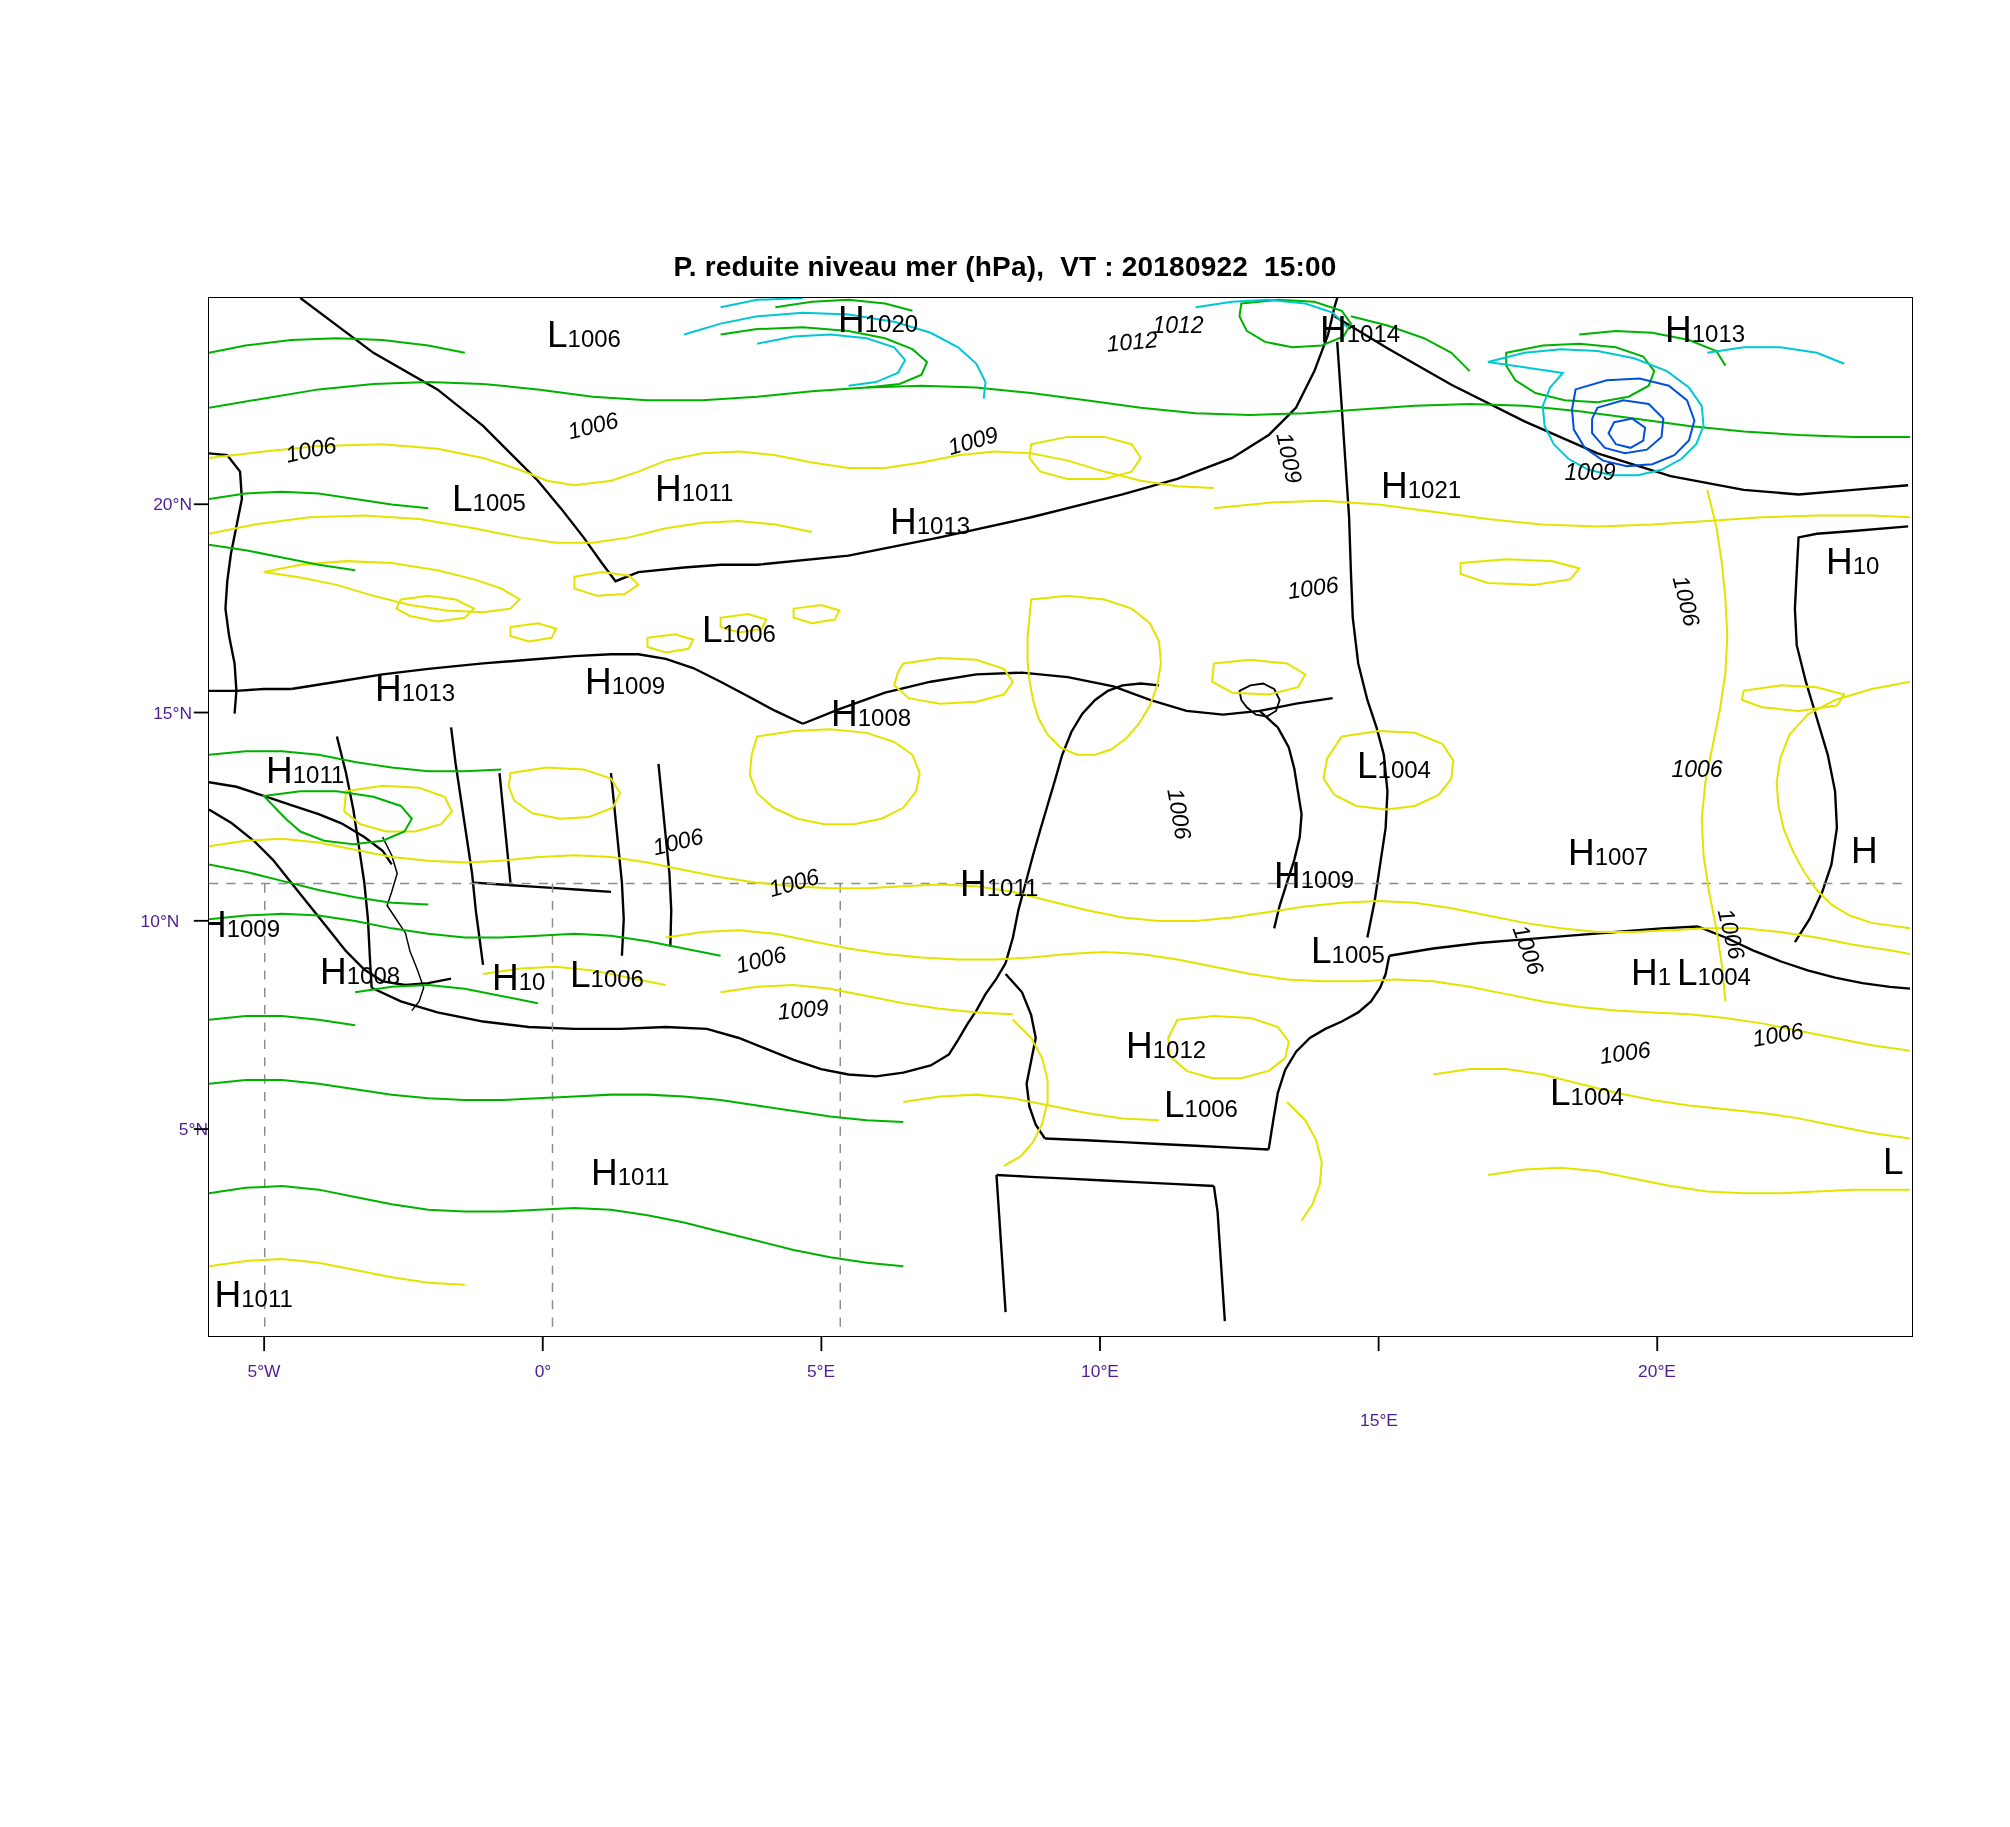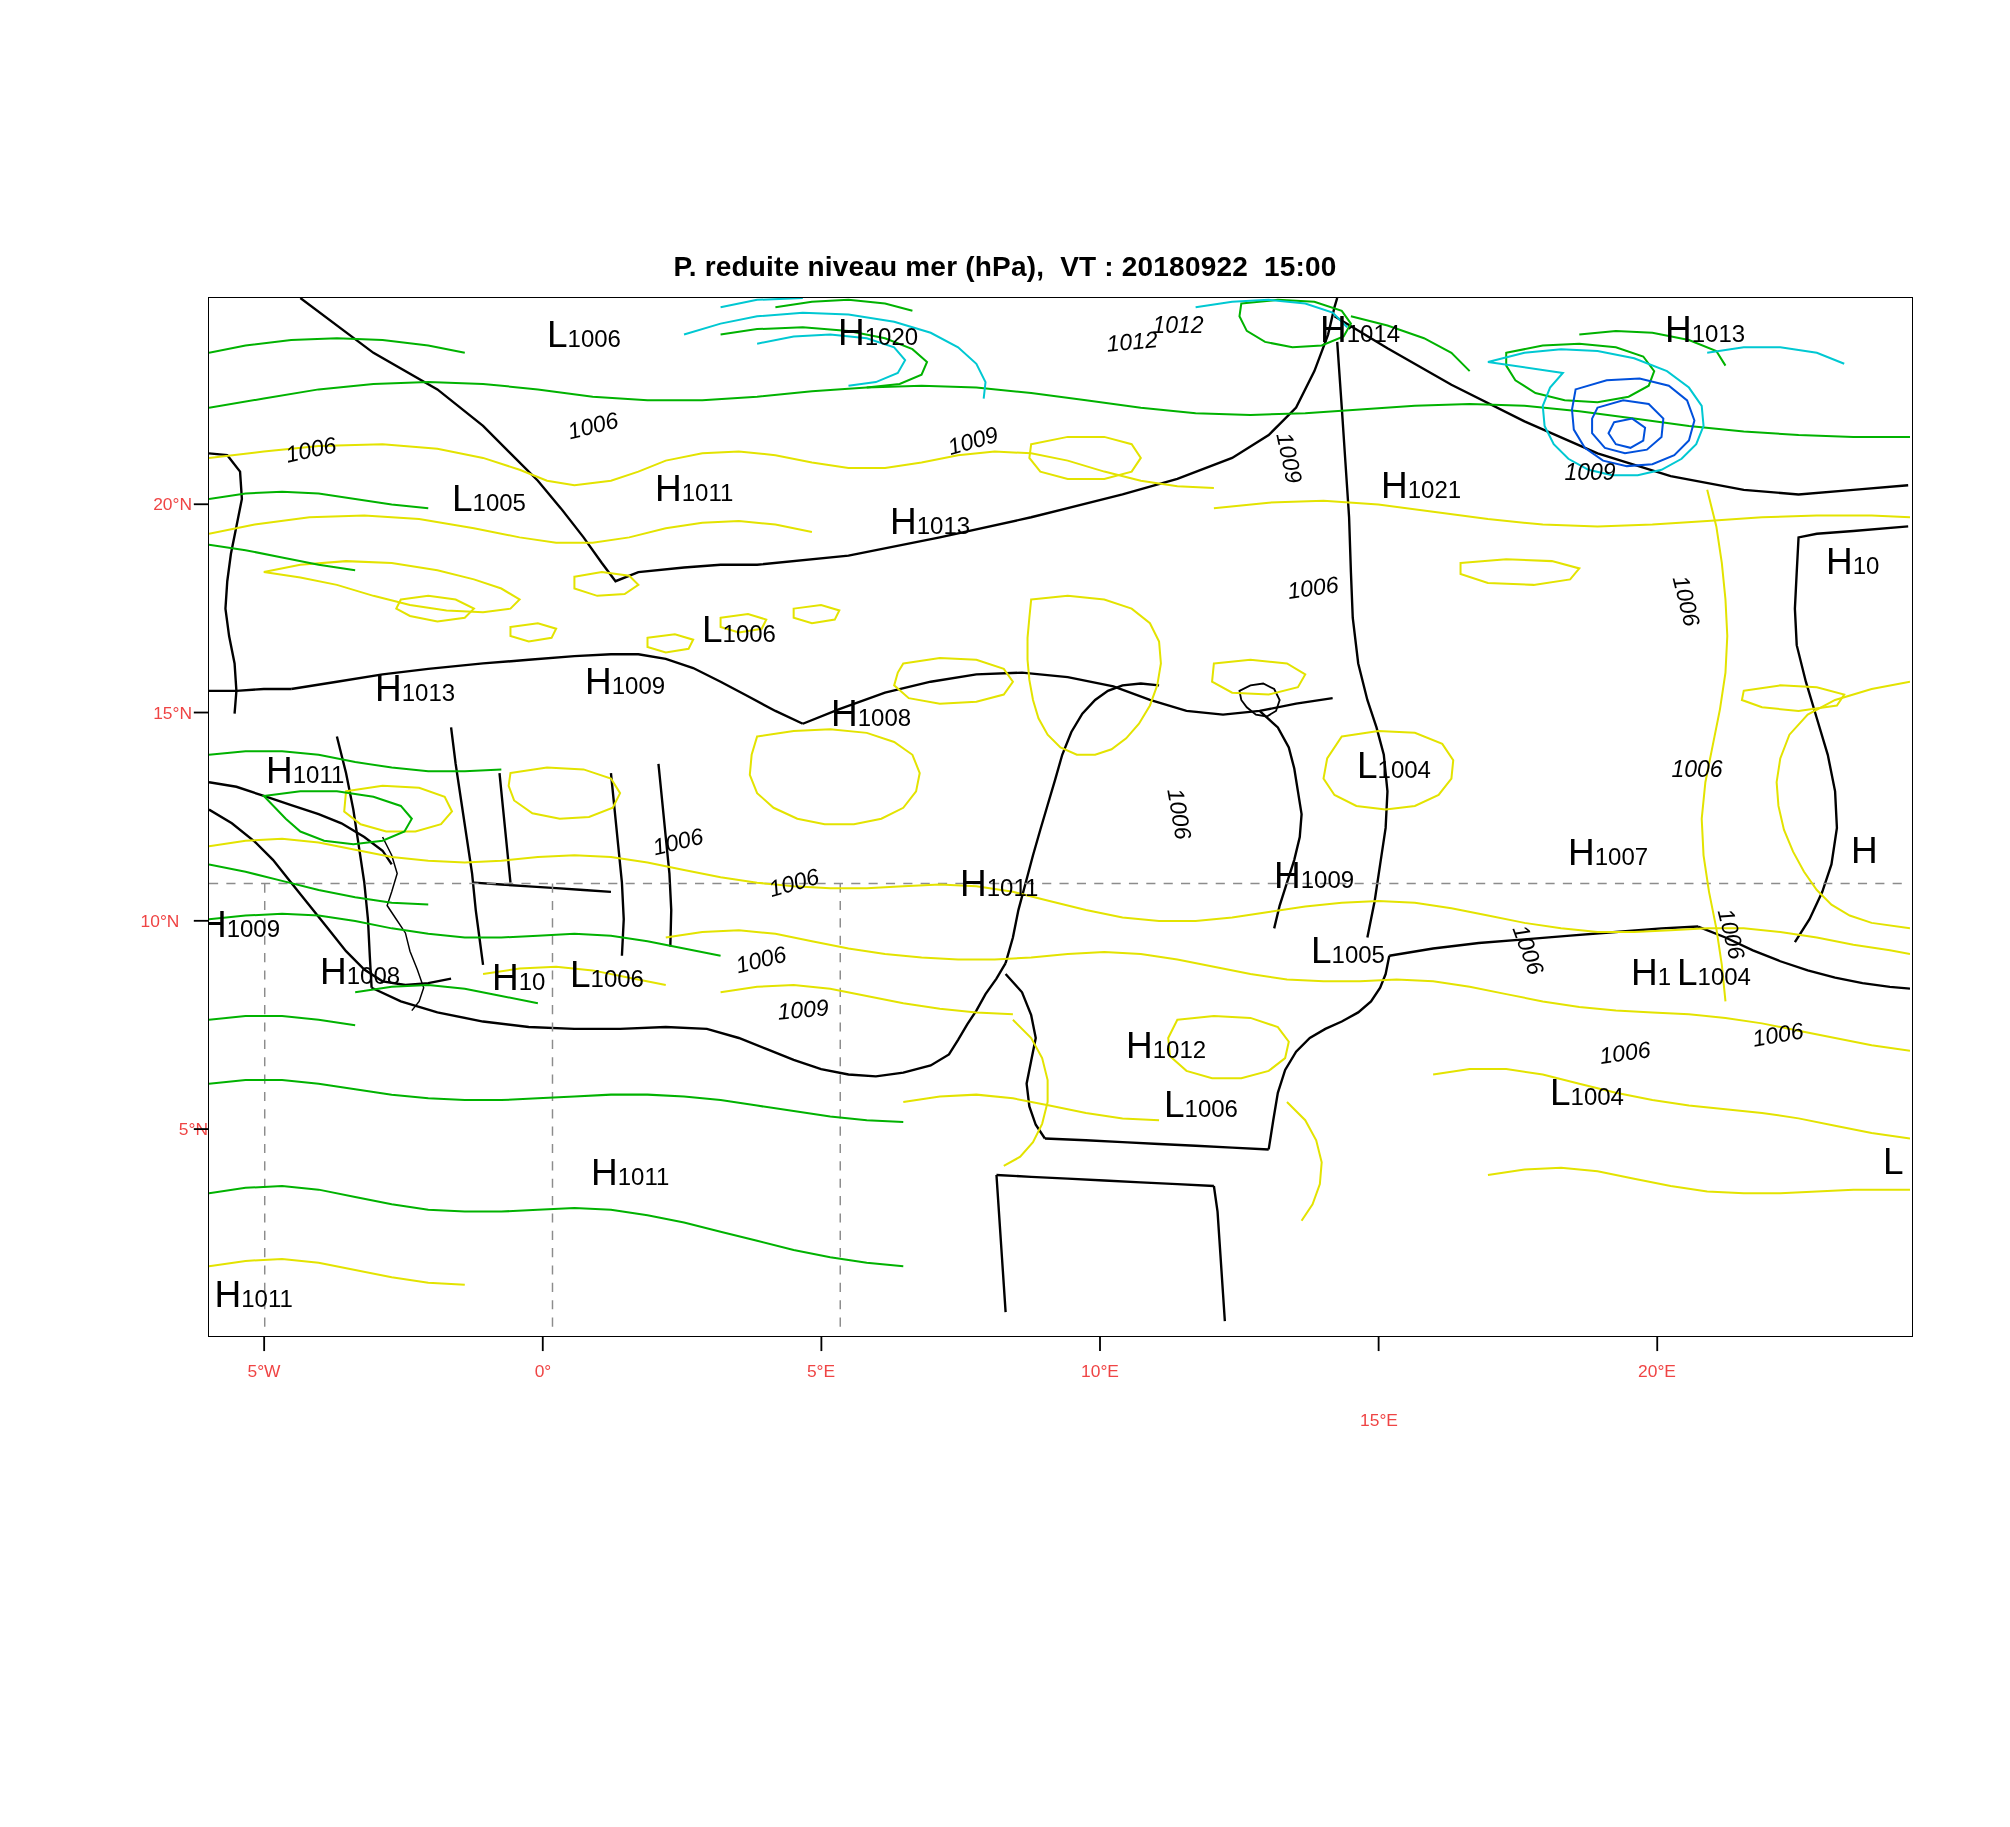--- a/index.html
+++ b/index.html
@@ -45,21 +45,21 @@
     overflow: hidden;
     background: #ffffff;
   }
   #plot-svg {
     position: absolute;
     left: 0; top: 0;
   }
   .axis-label {
     position: absolute;
     font-size: 17.4px;
-    color: #ef4444;
+    color: #4c1d95;
     white-space: nowrap;
   }
   .ylab {
     text-align: right;
     transform: translateY(-50%);
   }
   .xlab {
     transform: translateX(-50%);
   }
   .marker {
@@ -294,21 +294,21 @@
     <div class="ctr-label" style="left:469px;top:544px;transform:translate(-50%,-50%) rotate(-14deg);">1006</div>
     <div class="ctr-label" style="left:585px;top:585px;transform:translate(-50%,-50%) rotate(-16deg);">1006</div>
     <div class="ctr-label" style="left:552px;top:662px;transform:translate(-50%,-50%) rotate(-14deg);">1006</div>
     <div class="ctr-label" style="left:970px;top:516px;transform:translate(-50%,-50%) rotate(80deg);">1006</div>
     <div class="ctr-label" style="left:1319px;top:652px;transform:translate(-50%,-50%) rotate(70deg);">1006</div>
     <div class="ctr-label" style="left:1416px;top:755px;transform:translate(-50%,-50%) rotate(-8deg);">1006</div>
     <div class="ctr-label" style="left:1569px;top:737px;transform:translate(-50%,-50%) rotate(-10deg);">1006</div>
     <div class="ctr-label" style="left:594px;top:712px;transform:translate(-50%,-50%) rotate(-5deg);">1009</div>
 
     <div class="marker" style="left:338px;top:18.3px;"><span class="big">L</span><span class="val">1006</span></div>
-    <div class="marker" style="left:629px;top:16px;"><span class="big">H</span><span class="val">1020</span></div>
+    <div class="marker" style="left:629px;top:3px;"><span class="big">H</span><span class="val">1020</span></div>
     <div class="marker" style="left:1111px;top:12.8px;"><span class="big">H</span><span class="val">1014</span></div>
     <div class="marker" style="left:1456px;top:12.8px;"><span class="big">H</span><span class="val">1013</span></div>
     <div class="marker" style="left:243px;top:182px;"><span class="big">L</span><span class="val">1005</span></div>
     <div class="marker" style="left:446px;top:172px;"><span class="big">H</span><span class="val">1011</span></div>
     <div class="marker" style="left:1172px;top:169px;"><span class="big">H</span><span class="val">1021</span></div>
     <div class="marker" style="left:681px;top:205px;"><span class="big">H</span><span class="val">1013</span></div>
     <div class="marker" style="left:1617px;top:245px;"><span class="big">H</span><span class="val">10</span></div>
     <div class="marker" style="left:493px;top:313px;"><span class="big">L</span><span class="val">1006</span></div>
     <div class="marker" style="left:166px;top:372px;"><span class="big">H</span><span class="val">1013</span></div>
     <div class="marker" style="left:376px;top:365px;"><span class="big">H</span><span class="val">1009</span></div>

